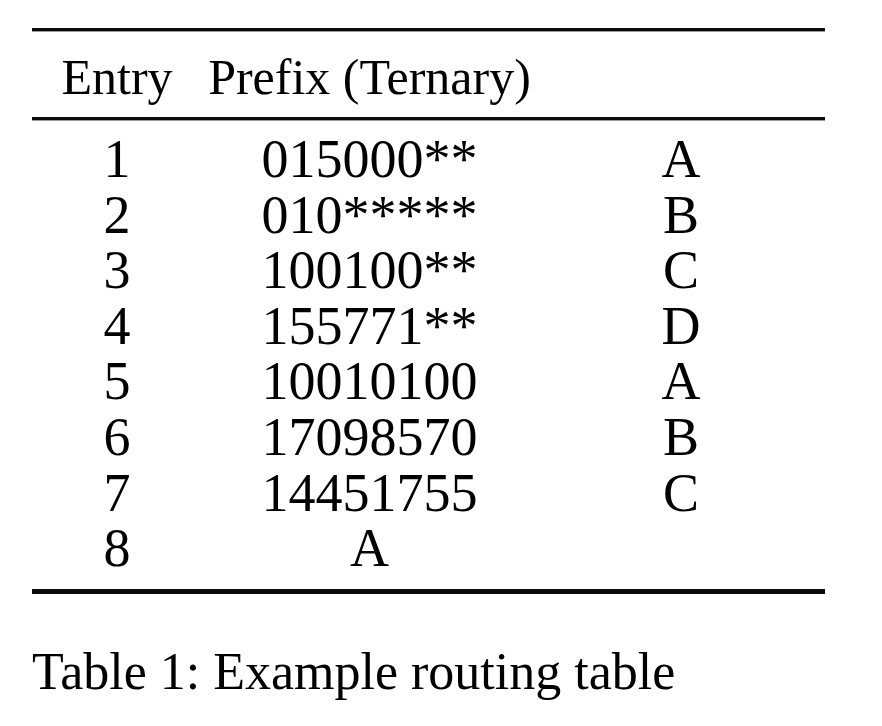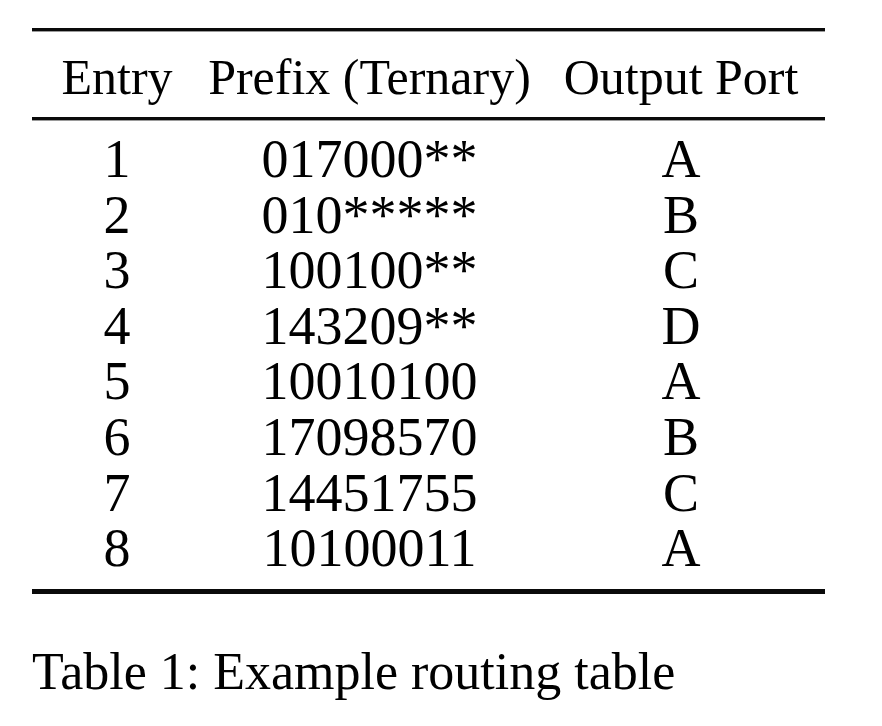--- a/index.html
+++ b/index.html
@@ -66,63 +66,61 @@
   }
 </style>
 </head>
 <body>
 
 <div class="rule rule-top"></div>
 
 <div class="grid-row header-row">
   <div class="cell">Entry</div>
   <div class="cell">Prefix (Ternary)</div>
-  <div class="cell">Output Port</div>
 </div>
 
 <div class="rule rule-mid"></div>
 
 <div id="rows">
     <div class="data-row">
       <div class="cell">1</div>
-      <div class="cell">017000**</div>
+      <div class="cell">015000**</div>
       <div class="cell">A</div>
     </div>
     <div class="data-row">
       <div class="cell">2</div>
       <div class="cell">010*****</div>
       <div class="cell">B</div>
     </div>
     <div class="data-row">
       <div class="cell">3</div>
       <div class="cell">100100**</div>
       <div class="cell">C</div>
     </div>
     <div class="data-row">
       <div class="cell">4</div>
-      <div class="cell">143209**</div>
+      <div class="cell">155771**</div>
       <div class="cell">D</div>
     </div>
     <div class="data-row">
       <div class="cell">5</div>
       <div class="cell">10010100</div>
       <div class="cell">A</div>
     </div>
     <div class="data-row">
       <div class="cell">6</div>
       <div class="cell">17098570</div>
       <div class="cell">B</div>
     </div>
     <div class="data-row">
       <div class="cell">7</div>
       <div class="cell">14451755</div>
       <div class="cell">C</div>
     </div>
     <div class="data-row">
       <div class="cell">8</div>
-      <div class="cell">10100011</div>
       <div class="cell">A</div>
     </div>
   </div>
 
 <div class="rule rule-bottom"></div>
 
 <div class="caption">Table 1: Example routing table</div>
 
 </body></html>

